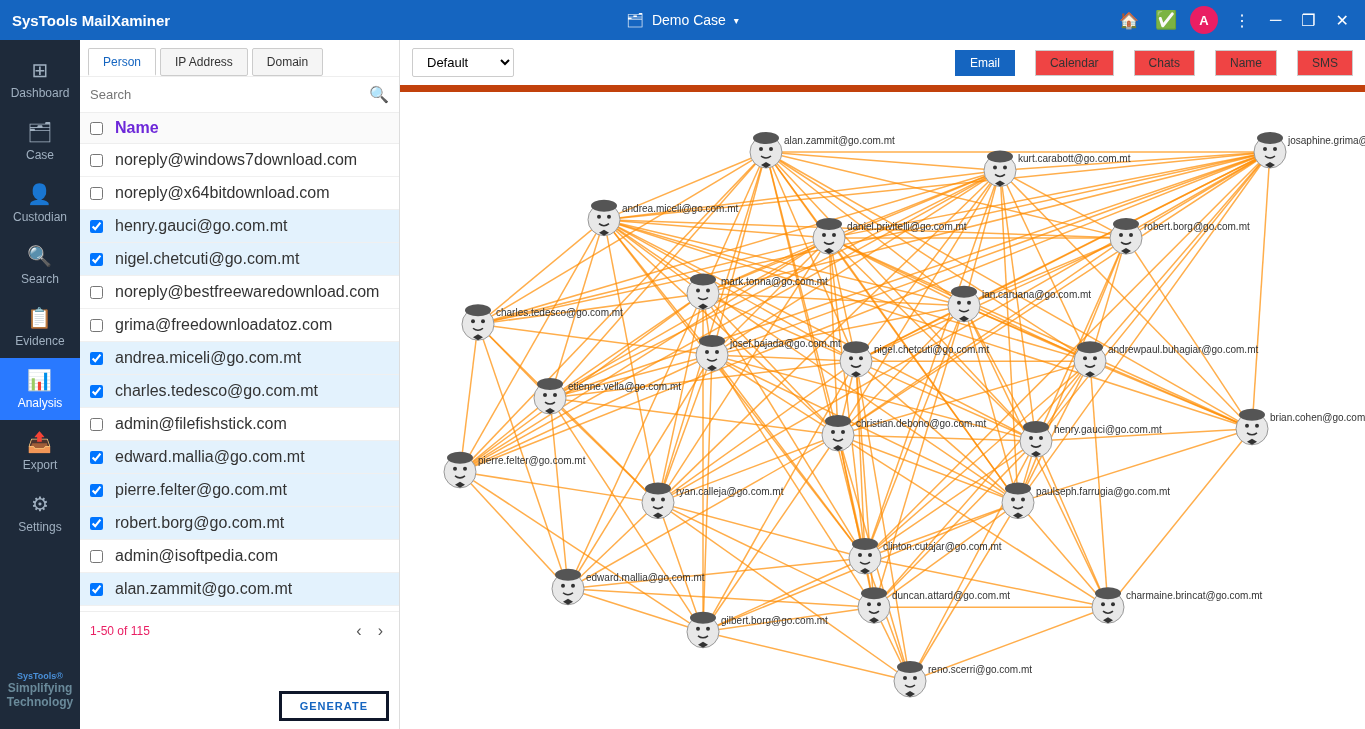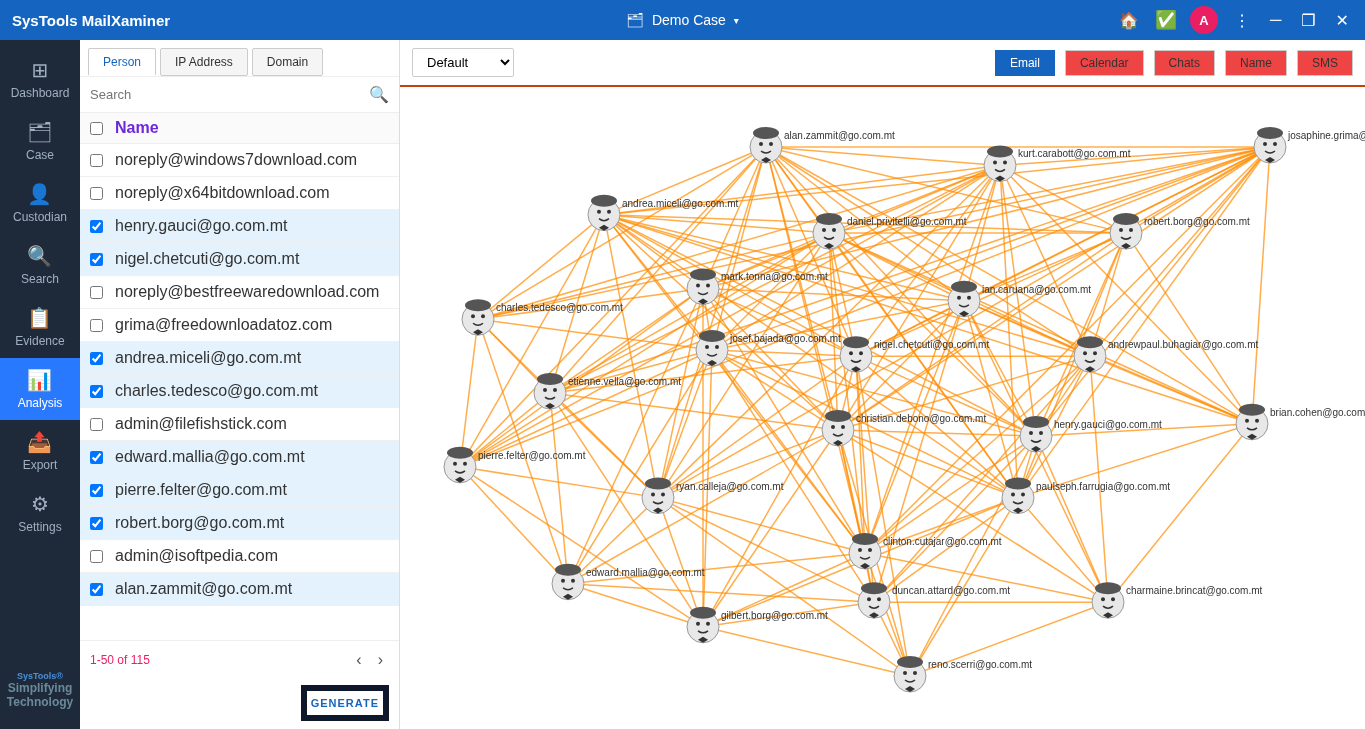--- a/index.html
+++ b/index.html
@@ -64,28 +64,29 @@
     .email-row.selected { background: #e8f0fe; }
     .email-row.checked { background: #e3f2fd; }
     .email-row input[type=checkbox] { margin-right: 12px; flex-shrink: 0; }
     .email-row .email-text { font-size: 16px; }
     #list-footer { display: flex; align-items: center; justify-content: space-between; padding: 8px 10px; border-top: 1px solid #eee; }
     #list-footer .pagination-info { font-size: 12px; color: #e91e63; }
     #list-footer .page-btns { display: flex; gap: 4px; }
     #list-footer .page-btn { background: none; border: none; cursor: pointer; color: #555; font-size: 16px; padding: 2px 6px; }
     #generate-row { display: flex; justify-content: flex-end; padding: 6px 10px 8px; }
     #generate-btn {
-      padding: 6px 4px; background: white; border: 6px solid #0f172a;
+      padding: 6px 18px; background: white; border: 3px solid #0f172a;
       color: #1565c0; font-size: 11px; font-weight: 600; cursor: pointer;
       letter-spacing: 1px;
+      margin-top: 35px;
     }
 
     
     #right-panel { flex: 1; display: flex; flex-direction: column; background: white; overflow: hidden; }
-    #right-toolbar { display: flex; align-items: center; padding: 8px 12px; border-bottom: 2px solid #c2410c; gap: 10px; justify-content: center; }
+    #right-toolbar { display: flex; align-items: center; padding: 8px 12px; border-bottom: 7px solid #c2410c; gap: 20px; justify-content: center; }
     #right-toolbar select { padding: 5px 28px 5px 10px; border: 1px solid #ccc; font-size: 13px; background: white; cursor: pointer; border-radius: 2px; }
     #right-toolbar .spacer { flex: 1; }
     .filter-btn {
       padding: 5px 14px; border: 1px solid #ccc; background: #ef4444;
       font-size: 12px; cursor: pointer; color: #333;
     }
     .filter-btn.active { background: #1565c0; color: white; border-color: #1565c0; }
     #graph-area { flex: 1; position: relative; overflow: hidden; }
     #graph-svg { width: 100%; height: 100%; }
 

